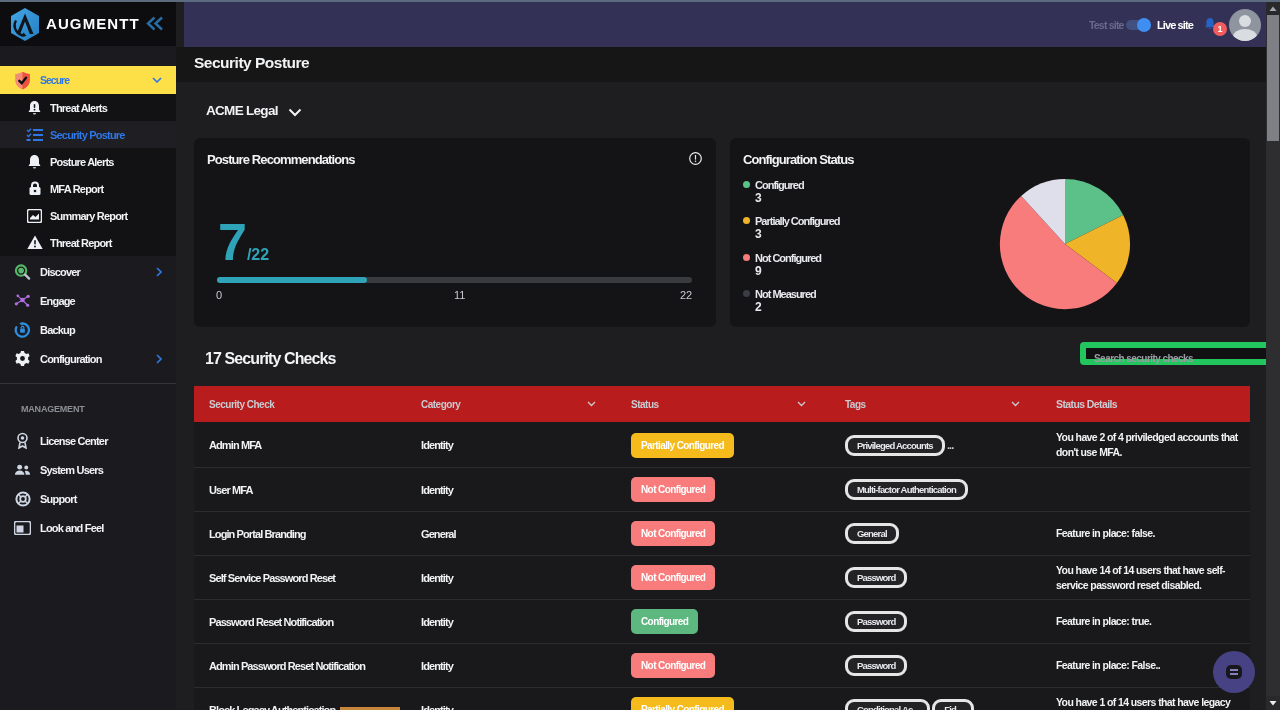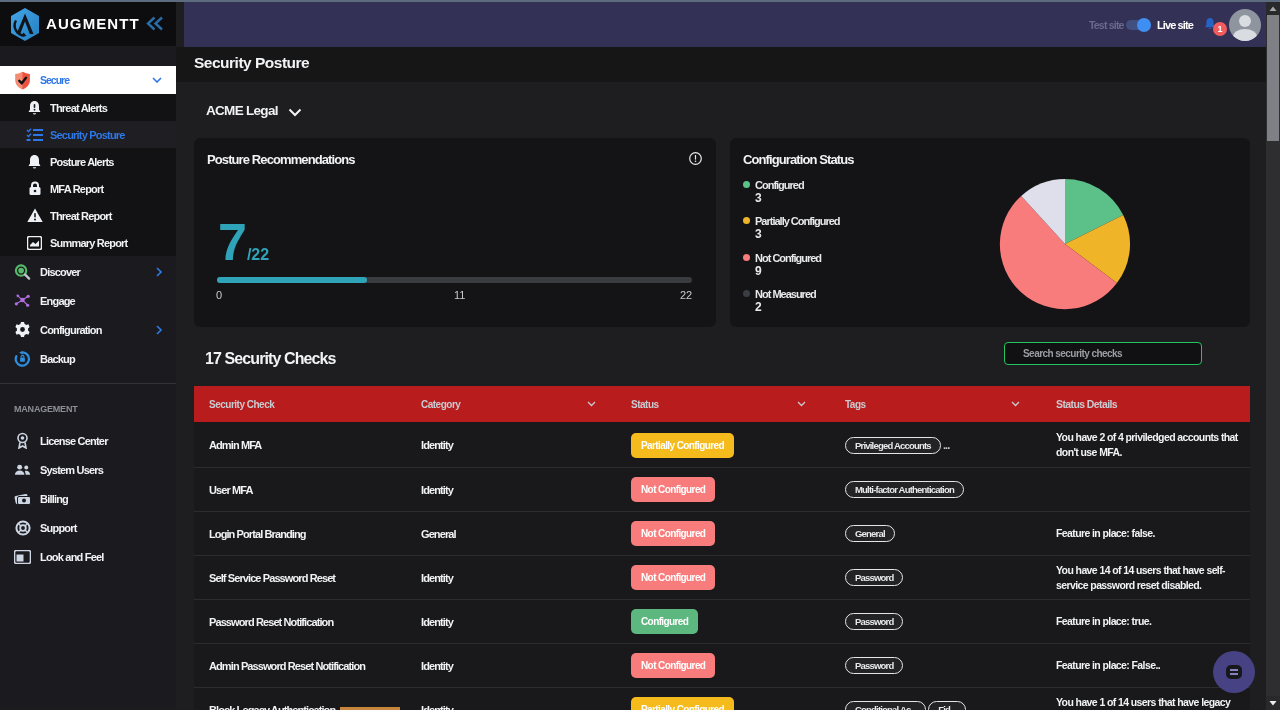--- a/index.html
+++ b/index.html
@@ -11,21 +11,21 @@
   
   #sidebar { left:0; top:2px; width:176px; height:708px; background:#1b1b1f; }
   #logo { position:absolute; left:0; top:0; width:176px; height:44px; background:#0d0d0f; }
   .menu { position:absolute; left:0; top:64px; width:176px; }
   .mi { position:relative; height:27px; display:flex; align-items:center; color:#f2f3f5; font-size:11px; font-weight:bold; letter-spacing:-0.8px; }
   .mi .ic { position:absolute; left:14px; width:17px; height:17px; display:flex; align-items:center; justify-content:center; }
   .mi .tx { position:absolute; left:40px; }
   .sub .ic { left:26px; }
   .sub .tx { left:50px; }
   .chev { position:absolute; right:14px; top:50%; transform:translateY(-50%); line-height:0; }
-  .mgmt-label { height:26px; margin-top:12px; margin-bottom:4px; display:flex; align-items:center; padding-left:14px; color:#8d8f96; font-size:9px; font-weight:bold; letter-spacing:-0.2px; }
+  .mgmt-label { height:26px; margin-top:12px; margin-bottom:4px; display:flex; align-items:center; padding-left:21px; color:#8d8f96; font-size:9px; font-weight:bold; letter-spacing:-0.2px; }
   .divider { border-top:1px solid #33343a; margin:10px 0 0 0; }
 
   
   #topbar { left:184px; top:2px; width:1090px; height:45px; background:#343157; }
   #titlebar { left:176px; top:47px; width:1090px; height:35px; background:#161617; color:#f2f3f5; font-size:15.5px; font-weight:bold; letter-spacing:-0.5px; line-height:31px; padding-left:18px; }
 
   
   #content { left:176px; top:82px; width:1090px; height:628px; background:#1e1e21; }
 
   .card { position:absolute; background:#141416; border-radius:6px; }
@@ -42,21 +42,21 @@
   .c1 { width:227px; padding-left:15px; }
   .c2 { width:210px; position:relative; }
   .c3 { width:214px; position:relative; }
   .c4 { width:211px; position:relative; }
   .c5 { width:194px; padding-right:12px; font-weight:bold; font-size:10.5px; letter-spacing:-0.6px; line-height:15px; }
   .hch { position:absolute; left:166px; top:50%; transform:translateY(-50%); line-height:0; }
   .badge { display:inline-block; padding:7px 10px; border-radius:5px; color:#fff; font-size:10px; font-weight:bold; letter-spacing:-0.6px; }
   .b-yellow { background:#f5bb1d; }
   .b-red { background:#f97c7c; }
   .b-green { background:#5cb87f; }
-  .tag { display:inline-block; padding:2px 9px; border-radius:9px; background:#232326; border:1px solid #e5e5e5; color:#e8e9ec; font-size:9.5px; font-weight:bold; letter-spacing:-0.8px; }
+  .tag { display:inline-block; padding:2px 9px; border-radius:9px; background:#232326; border:3px solid #e5e5e5; color:#e8e9ec; font-size:9.5px; font-weight:bold; letter-spacing:-0.8px; }
 
   
   #sbar { left:1266px; top:2px; width:14px; height:708px; background:#2e2e31; }
   #sbar .btn { position:absolute; left:0; width:14px; height:14px; background:#29292c; line-height:0; }
   #sbar .thumb { position:absolute; left:1px; top:13px; width:12px; height:126px; background:#7e8086; }
 
   
   #chat { left:1213px; top:651px; width:42px; height:42px; background:#474283; border-radius:50% 50% 50% 50%; }
 </style>
 </head>
@@ -76,21 +76,21 @@
         <polygon points="16,2 30,10 30,27 16,35 2,27 2,10" fill="url(#hexg)"></polygon>
         <path d="M16 7.5 L24.5 28 L20.8 28 L16 15.5 L11.2 28 L7.5 28 Z" fill="#10151c"></path>
         <path d="M7 14.5 A10 10 0 0 0 15.5 29.5" stroke="#10151c" stroke-width="2.4" fill="none"></path>
           <path d="M12 30.5 L17.5 30 L14.5 26.5 Z" fill="#10151c"></path>
         <text x="37" y="23" fill="#ffffff" font-size="15" font-weight="bold" letter-spacing="1.1" font-family="Liberation Sans">AUGMENTT</text>
         <path d="M145.5 11.5 L139 17.5 L145.5 23.5 M153 11.5 L146.5 17.5 L153 23.5" stroke="#2a6da6" stroke-width="2.4" fill="none"></path>
       </svg>
     </div>
 
     <div class="menu">
-      <div class="mi" style="background:#ffffff;height:28px;">
+      <div class="mi" style="background:#fde047;height:28px;">
         <span class="ic">
             <svg width="17" height="19" viewBox="0 0 17 19">
               <path d="M8.5 0.8 C10.5 2 13 2.8 15.8 3 V9 C15.8 13.8 12.4 16.9 8.5 18.4 C4.6 16.9 1.2 13.8 1.2 9 V3 C4 2.8 6.5 2 8.5 0.8 Z" fill="#f28c74"></path>
               <path d="M8.5 0.8 C10.5 2 13 2.8 15.8 3 V9 C15.8 13.8 12.4 16.9 8.5 18.4 Z" fill="#ee5140"></path>
               <path d="M5.3 9.8 L7.8 12.2 L12 6.8" stroke="#101014" stroke-width="2.4" fill="none" stroke-linecap="round"></path>
             </svg>
           </span>
         <span class="tx" style="color:#2e77e6;font-size:10.5px;letter-spacing:-1px;">Secure</span>
         <span class="chev"><svg width="10" height="6" viewBox="0 0 10 6">
               <path d="M1 1 L5 5 L9 1" stroke="#2e77e6" stroke-width="1.6" fill="none"></path>
@@ -135,36 +135,36 @@
               <svg width="14" height="15" viewBox="0 0 14 15">
                 <rect x="1.5" y="6" width="11" height="8" rx="1.5" fill="#edf0f4"></rect>
                 <path d="M4 6 V4.5 a3 3 0 0 1 6 0 V6" stroke="#edf0f4" stroke-width="2" fill="none"></path>
                 <circle cx="7" cy="10" r="1.3" fill="#19191d"></circle>
               </svg>
             </span>
           <span class="tx">MFA Report</span>
         </div>
         <div class="mi sub">
           <span class="ic">
+              <svg width="15" height="14" viewBox="0 0 15 14">
+                <rect x="0.5" y="0.5" width="14" height="13" rx="2" fill="none" stroke="#edf0f4" stroke-width="1.5"></rect>
+                <path d="M3 9 L6 6 L8.5 8 L12 4.5 V10.5 H3 Z" fill="#edf0f4"></path>
+              </svg>
+            </span>
+          <span class="tx">Summary Report</span>
+        </div>
+        <div class="mi sub">
+          <span class="ic">
               <svg width="16" height="15" viewBox="0 0 16 15">
                 <path d="M8 0.5 L15.7 14 H0.3 Z" fill="#edf0f4"></path>
                 <rect x="7.2" y="5" width="1.6" height="4.5" rx="0.8" fill="#19191d"></rect>
                 <circle cx="8" cy="11.4" r="1" fill="#19191d"></circle>
               </svg>
             </span>
           <span class="tx">Threat Report</span>
-        </div>
-        <div class="mi sub">
-          <span class="ic">
-              <svg width="15" height="14" viewBox="0 0 15 14">
-                <rect x="0.5" y="0.5" width="14" height="13" rx="2" fill="none" stroke="#edf0f4" stroke-width="1.5"></rect>
-                <path d="M3 9 L6 6 L8.5 8 L12 4.5 V10.5 H3 Z" fill="#edf0f4"></path>
-              </svg>
-            </span>
-          <span class="tx">Summary Report</span>
         </div>
       </div>
 
       <div class="mi" style="height:29px;margin-top:1px;">
         <span class="ic">
             <svg width="18" height="18" viewBox="0 0 18 18">
               <circle cx="7.5" cy="7.5" r="5.5" fill="none" stroke="#57b96a" stroke-width="2.2"></circle>
               <circle cx="7.5" cy="7.5" r="3" fill="#57b96a"></circle>
               <line x1="11.8" y1="11.8" x2="16" y2="16" stroke="#bfc6cf" stroke-width="2.4" stroke-linecap="round"></line>
             </svg>
@@ -185,41 +185,41 @@
               <line x1="9" y1="7" x2="2.5" y2="11" stroke="#b06fe0" stroke-width="1.2"></line>
               <line x1="9" y1="7" x2="15" y2="3" stroke="#b06fe0" stroke-width="1.2"></line>
               <line x1="9" y1="7" x2="14.5" y2="12.5" stroke="#b06fe0" stroke-width="1.2"></line>
               <line x1="9" y1="7" x2="4" y2="2.5" stroke="#b06fe0" stroke-width="1.2"></line>
             </svg>
           </span>
         <span class="tx">Engage</span>
       </div>
       <div class="mi" style="height:29px;">
         <span class="ic">
-            <svg width="17" height="17" viewBox="0 0 17 17">
-              <path d="M8.5 1 L10 1 L10.6 3 a6 6 0 0 1 1.8 1 l2 -0.7 L15.6 6 L14 7.4 a6 6 0 0 1 0 2.2 L15.6 11 L14.4 13.7 l-2 -0.7 a6 6 0 0 1 -1.8 1 L10 16 H7 L6.4 14 a6 6 0 0 1 -1.8 -1 l-2 0.7 L1.4 11 L3 9.6 a6 6 0 0 1 0 -2.2 L1.4 6 L2.6 3.3 l2 0.7 a6 6 0 0 1 1.8 -1 L7 1 Z" fill="#edf0f4"></path>
-              <circle cx="8.5" cy="8.5" r="2.4" fill="#19191d"></circle>
-            </svg>
-          </span>
-        <span class="tx">Configuration</span>
-        <span class="chev"><svg width="6" height="10" viewBox="0 0 6 10">
-              <path d="M1 1 L5 5 L1 9" stroke="#2e77e6" stroke-width="1.6" fill="none"></path>
-            </svg></span>
-      </div>
-      <div class="mi" style="height:29px;">
-        <span class="ic">
             <svg width="18" height="18" viewBox="0 0 18 18">
               <path d="M9 2 A7 7 0 1 1 2.5 6" fill="none" stroke="#2d8fe0" stroke-width="2.4" stroke-linecap="round"></path>
               <path d="M9 0.5 L5.5 2.2 L9 4.5 Z" fill="#2d8fe0"></path>
               <rect x="6.5" y="7.5" width="5" height="4.5" rx="1" fill="#2d8fe0"></rect>
               <path d="M7.5 7.5 V6.7 a1.5 1.5 0 0 1 3 0 V7.5" stroke="#2d8fe0" stroke-width="1.3" fill="none"></path>
             </svg>
           </span>
         <span class="tx">Backup</span>
       </div>
+      <div class="mi" style="height:29px;">
+        <span class="ic">
+            <svg width="17" height="17" viewBox="0 0 17 17">
+              <path d="M8.5 1 L10 1 L10.6 3 a6 6 0 0 1 1.8 1 l2 -0.7 L15.6 6 L14 7.4 a6 6 0 0 1 0 2.2 L15.6 11 L14.4 13.7 l-2 -0.7 a6 6 0 0 1 -1.8 1 L10 16 H7 L6.4 14 a6 6 0 0 1 -1.8 -1 l-2 0.7 L1.4 11 L3 9.6 a6 6 0 0 1 0 -2.2 L1.4 6 L2.6 3.3 l2 0.7 a6 6 0 0 1 1.8 -1 L7 1 Z" fill="#edf0f4"></path>
+              <circle cx="8.5" cy="8.5" r="2.4" fill="#19191d"></circle>
+            </svg>
+          </span>
+        <span class="tx">Configuration</span>
+        <span class="chev"><svg width="6" height="10" viewBox="0 0 6 10">
+              <path d="M1 1 L5 5 L1 9" stroke="#2e77e6" stroke-width="1.6" fill="none"></path>
+            </svg></span>
+      </div>
 
       <div class="divider"></div>
       <div class="mgmt-label">MANAGEMENT</div>
 
       <div class="mi" style="height:29px;">
         <span class="ic">
             <svg width="15" height="17" viewBox="0 0 15 17">
               <circle cx="7.5" cy="6" r="4.5" fill="none" stroke="#cdd6e2" stroke-width="1.6"></circle>
               <circle cx="7.5" cy="6" r="1.8" fill="#cdd6e2"></circle>
               <path d="M5 10.5 L4 16 L7.5 14 L11 16 L10 10.5" fill="none" stroke="#cdd6e2" stroke-width="1.6"></path>
@@ -230,30 +230,20 @@
       <div class="mi" style="height:29px;">
         <span class="ic">
             <svg width="18" height="14" viewBox="0 0 18 14">
               <circle cx="6" cy="4" r="2.6" fill="#cdd6e2"></circle>
               <path d="M1 12 a5 4.5 0 0 1 10 0 Z" fill="#cdd6e2"></path>
               <circle cx="13" cy="4.3" r="2.1" fill="#cdd6e2"></circle>
               <path d="M11.5 8 a4 4 0 0 1 5.5 4 H12.5" fill="#cdd6e2"></path>
             </svg>
           </span>
         <span class="tx">System Users</span>
-      </div>
-      <div class="mi" style="height:29px;">
-        <span class="ic">
-            <svg width="17" height="15" viewBox="0 0 17 15">
-              <rect x="1" y="4" width="13" height="8" rx="1.5" transform="rotate(-12 7 8)" fill="#cdd6e2"></rect>
-              <rect x="3.5" y="5.5" width="13" height="8" rx="1.5" fill="#cdd6e2" stroke="#1b1b1f" stroke-width="1"></rect>
-              <circle cx="10" cy="9.5" r="2" fill="#1b1b1f"></circle>
-            </svg>
-          </span>
-        <span class="tx">Billing</span>
       </div>
       <div class="mi" style="height:29px;">
         <span class="ic">
             <svg width="16" height="16" viewBox="0 0 16 16">
               <circle cx="8" cy="8" r="6.6" fill="none" stroke="#cdd6e2" stroke-width="2"></circle>
               <circle cx="8" cy="8" r="2.8" fill="none" stroke="#cdd6e2" stroke-width="1.8"></circle>
               <line x1="3.4" y1="3.4" x2="6" y2="6" stroke="#cdd6e2" stroke-width="1.4"></line>
               <line x1="12.6" y1="3.4" x2="10" y2="6" stroke="#cdd6e2" stroke-width="1.4"></line>
               <line x1="3.4" y1="12.6" x2="6" y2="10" stroke="#cdd6e2" stroke-width="1.4"></line>
               <line x1="12.6" y1="12.6" x2="10" y2="10" stroke="#cdd6e2" stroke-width="1.4"></line>
@@ -335,21 +325,21 @@
       <div class="lv" style="top:162px;">2</div>
       <svg width="132" height="132" viewBox="-66 -66 132 132" style="position:absolute;left:269px;top:40px;">
         <path d="M0 0 L0 -65 A65 65 0 0 1 58.2 -29.0 Z" fill="#5cc089"></path>
         <path d="M0 0 L58.2 -29.0 A65 65 0 0 1 51.9 39.1 Z" fill="#f0b429"></path>
         <path d="M0 0 L51.9 39.1 A65 65 0 1 1 -43.8 -48.0 Z" fill="#f97c7c"></path>
         <path d="M0 0 L-43.8 -48 A65 65 0 0 1 0 -65 Z" fill="#dfdfEC"></path>
       </svg>
     </div>
 
     <div style="position:absolute;left:29px;top:268px;color:#f2f3f5;font-size:16px;font-weight:bold;letter-spacing:-0.9px;">17 Security Checks</div>
-    <div style="position:absolute;left:828px;top:260px;width:198px;height:23px;background:#111113;border:1px solid #22c55e;border-radius:4px;color:#9b9da3;font-size:10px;font-weight:bold;letter-spacing:-0.55px;line-height:21px;padding-left:18px;">Search security checks</div>
+    <div style="position:absolute;left:904px;top:260px;width:198px;height:23px;background:#111113;border:6px solid #22c55e;border-radius:4px;color:#9b9da3;font-size:10px;font-weight:bold;letter-spacing:-0.55px;line-height:21px;padding-left:8px;">Search security checks</div>
 
     <div id="tbl">
       <div class="thead">
         <div class="c1">Security Check</div>
         <div class="c2">Category <span class="hch"><svg width="9" height="6" viewBox="0 0 9 6">
                 <path d="M1 1 L4.5 4.5 L8 1" stroke="#c9cbd1" stroke-width="1.3" fill="none"></path>
               </svg></span></div>
         <div class="c3">Status <span class="hch"><svg width="9" height="6" viewBox="0 0 9 6">
                 <path d="M1 1 L4.5 4.5 L8 1" stroke="#c9cbd1" stroke-width="1.3" fill="none"></path>
               </svg></span></div>

